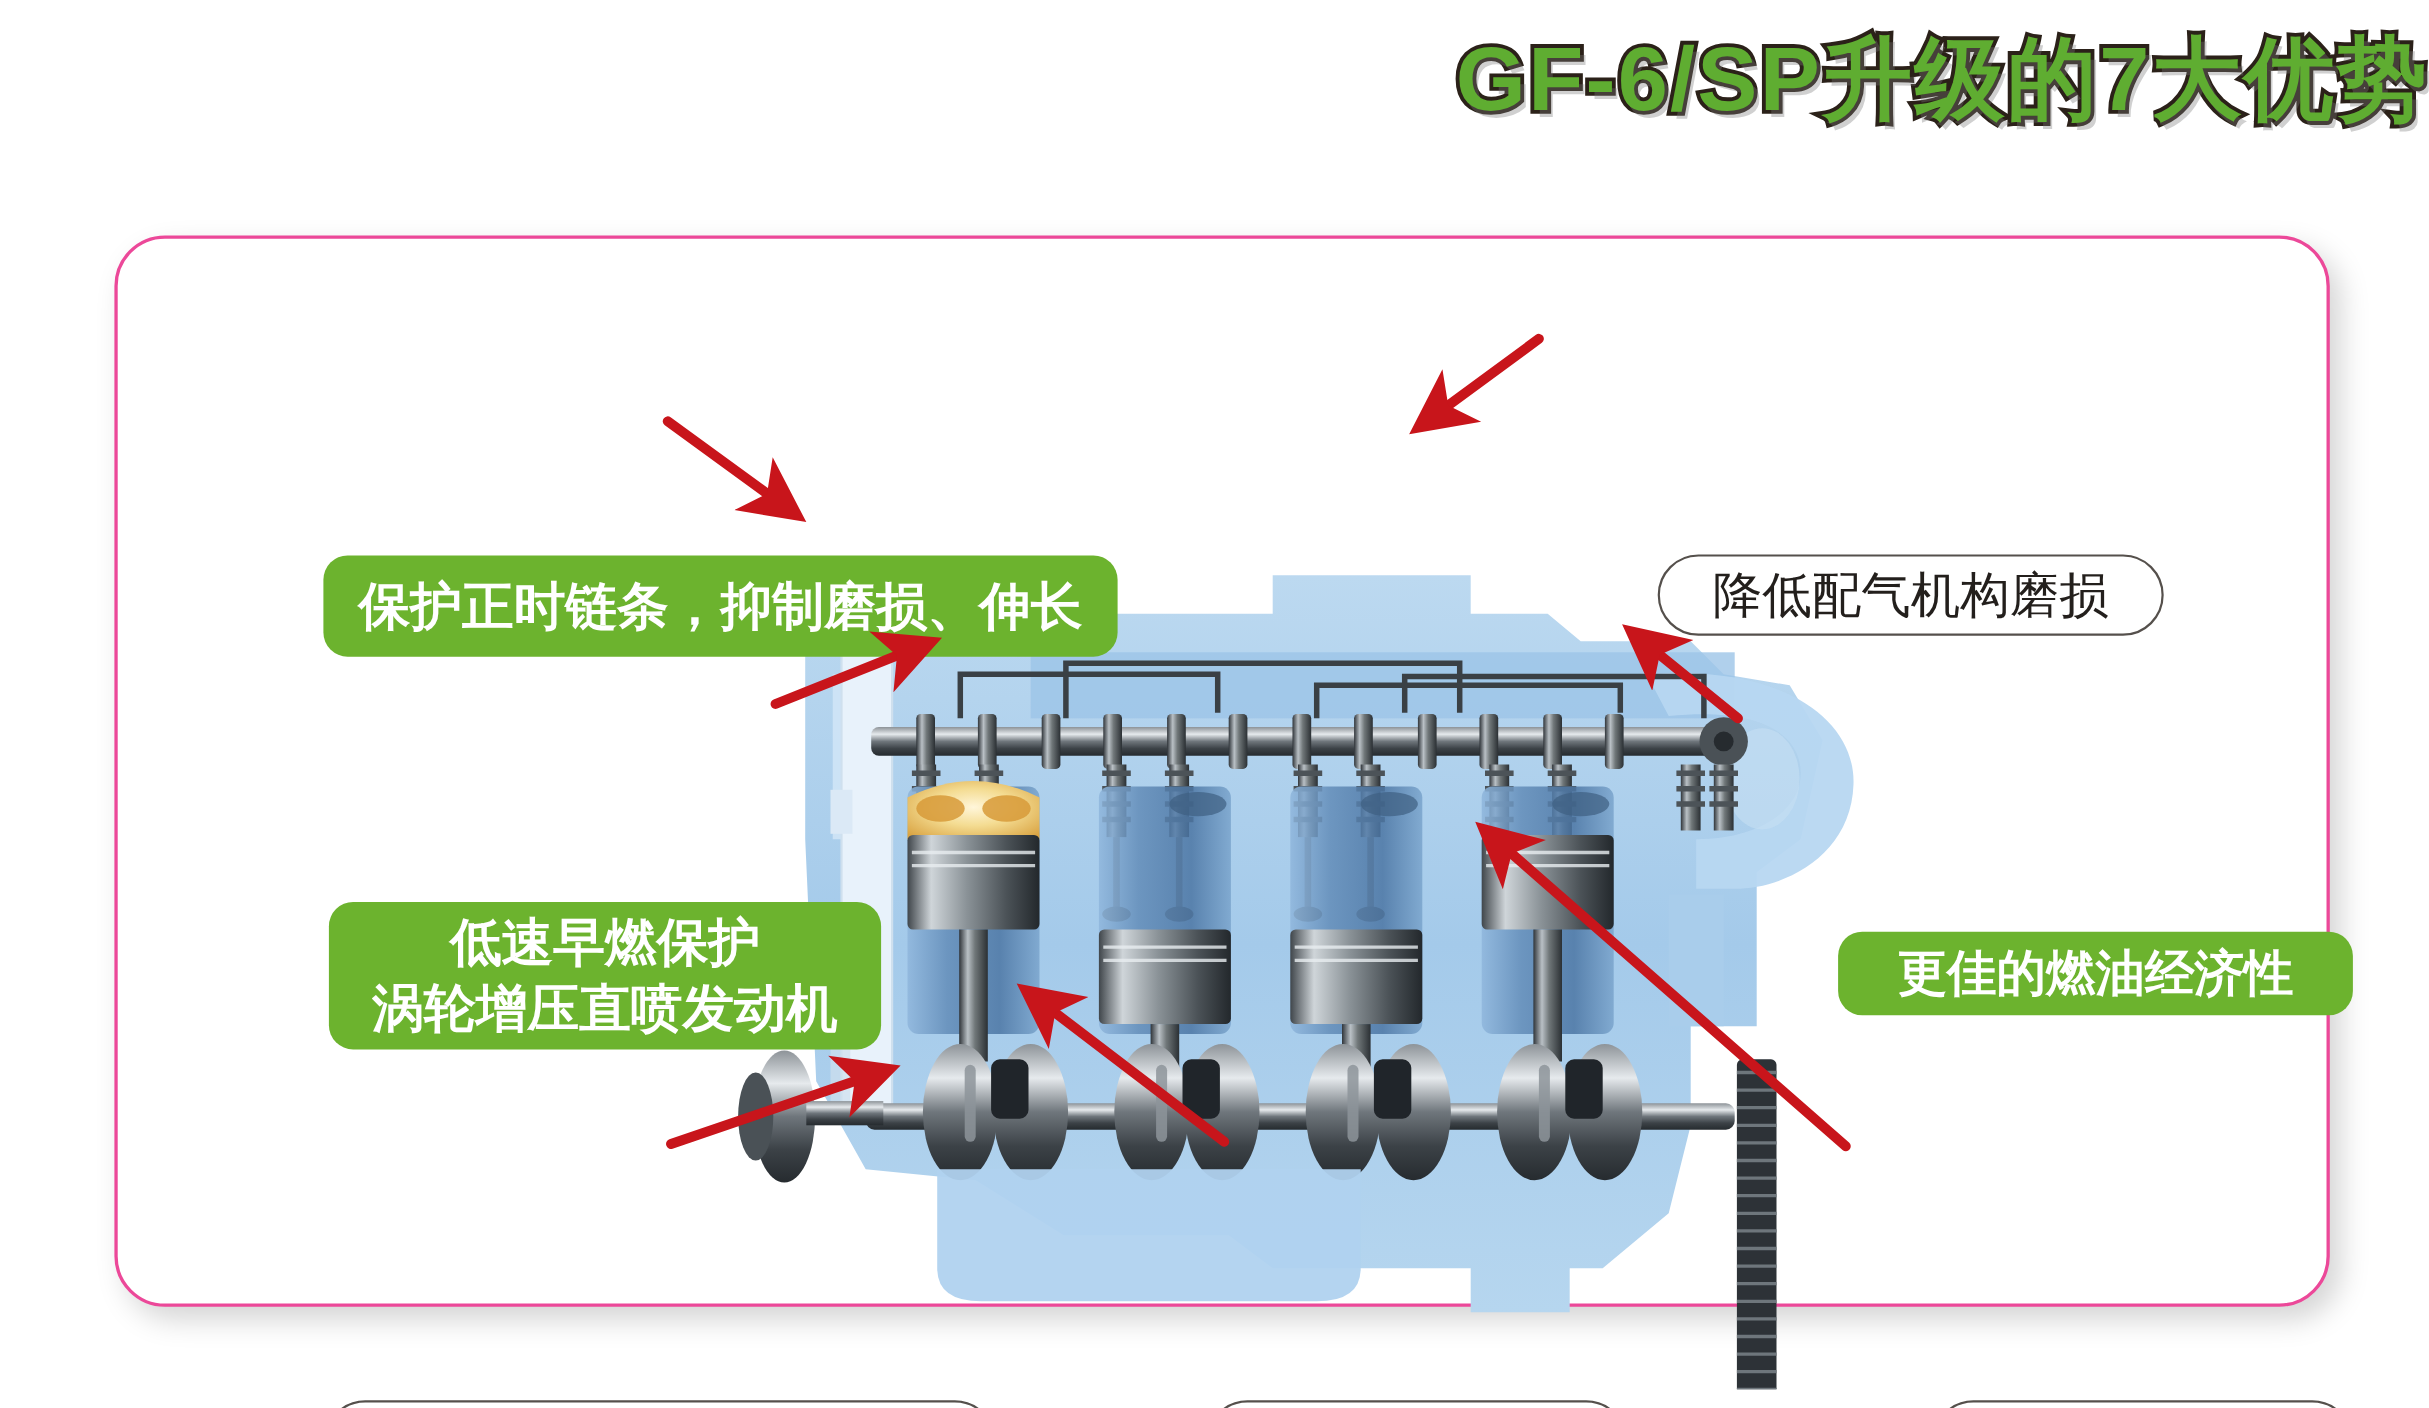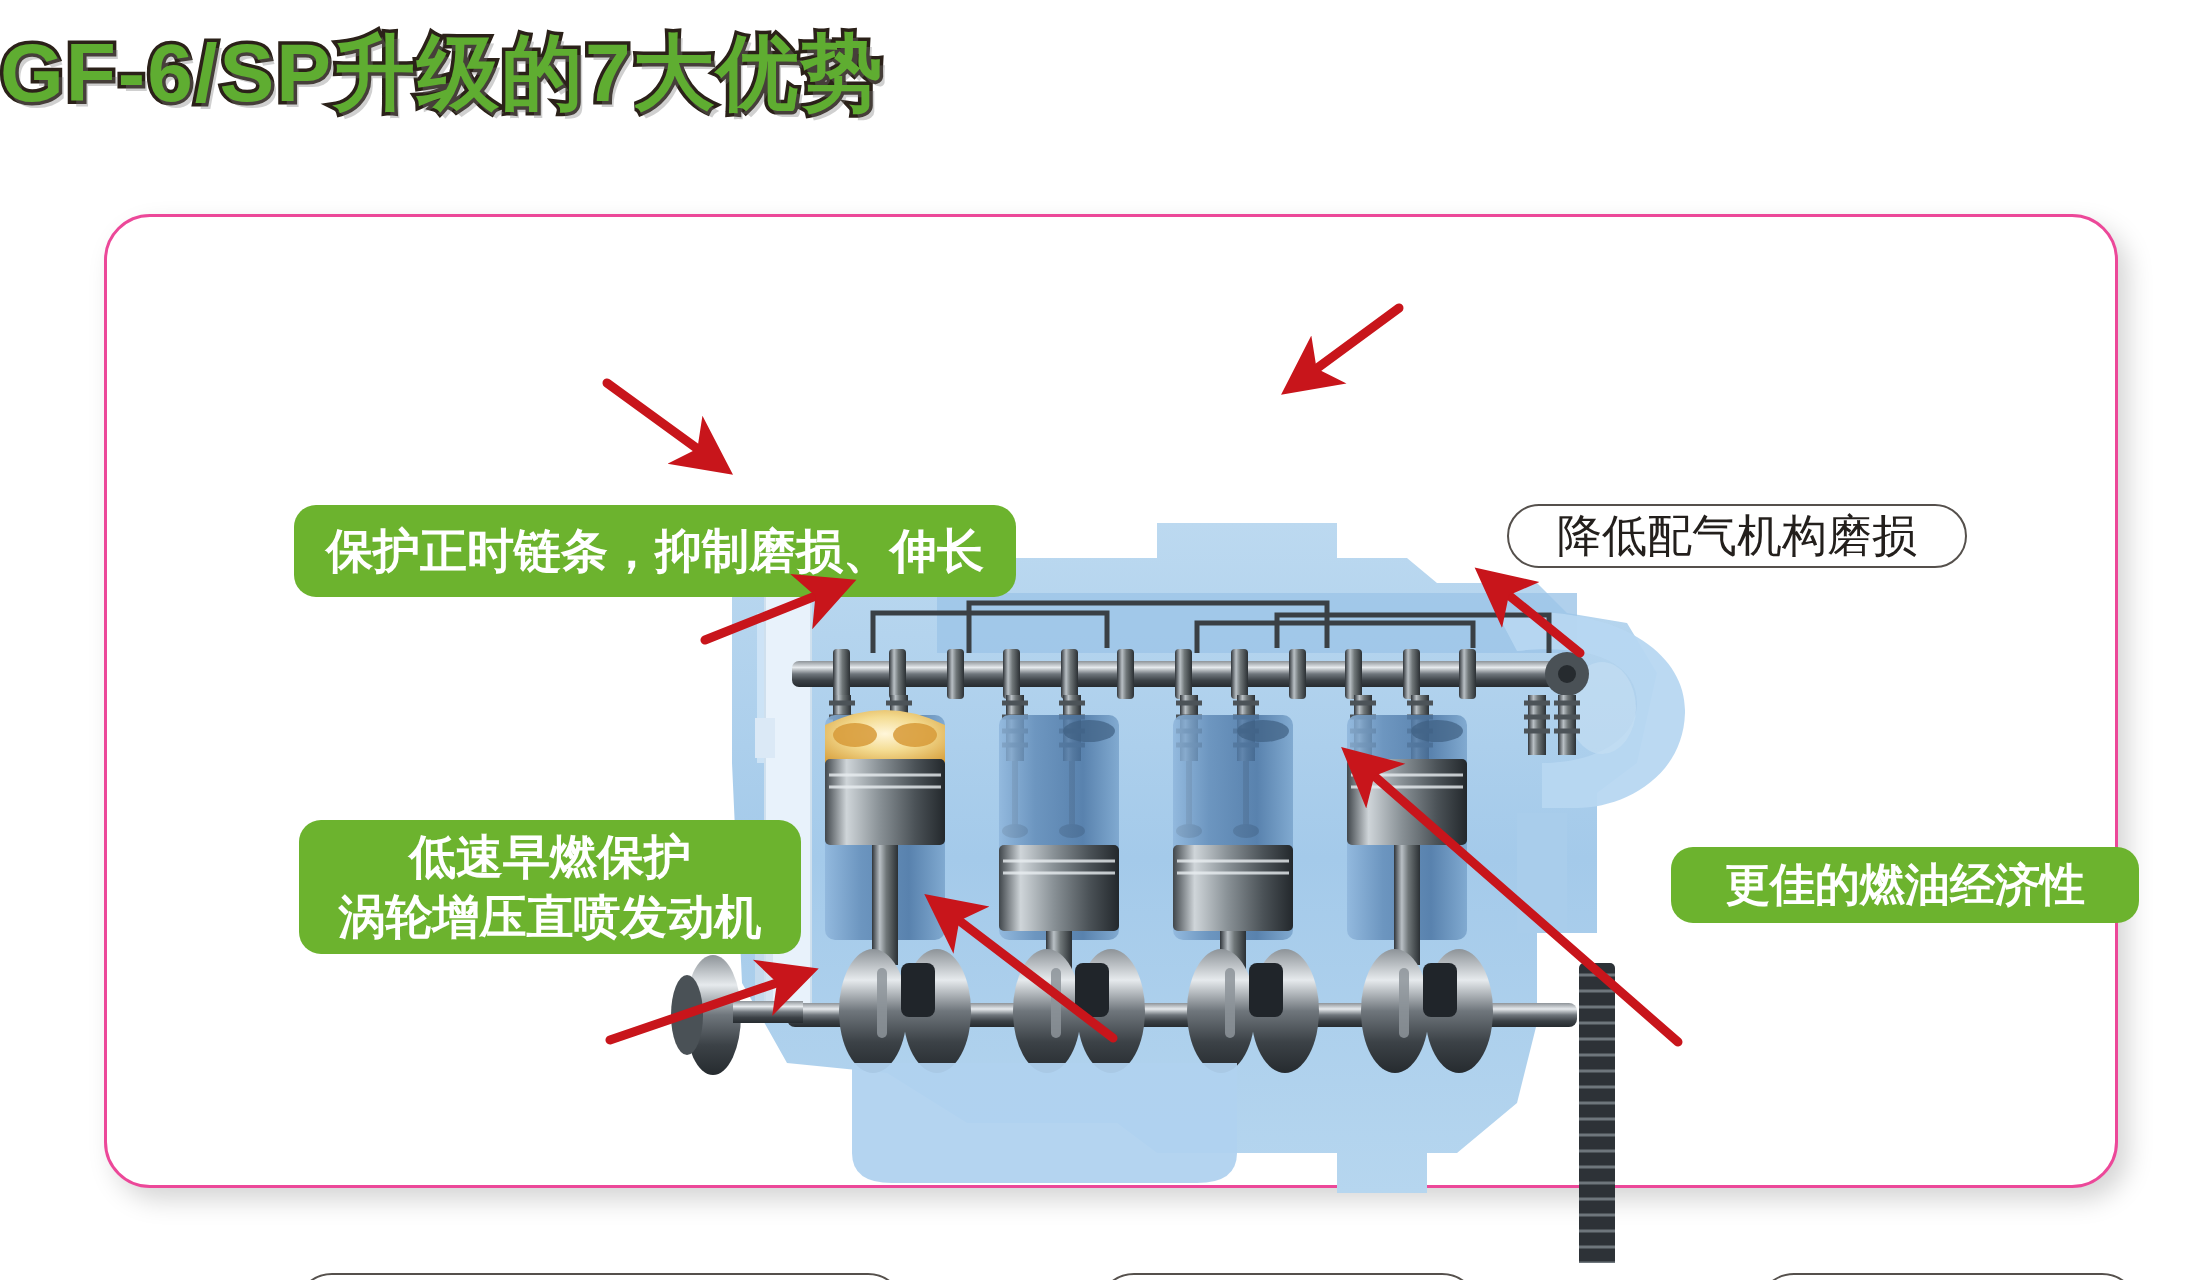--- a/index.html
+++ b/index.html
@@ -14,21 +14,21 @@
     overflow: hidden;
     position: relative;
   }
 
   
   #page-title {
     position: absolute;
     left: 0;
     top: 28px;
     width: 2208px;
-    text-align: left;
+    text-align: right;
     font-size: 82px;
     font-weight: bold;
     letter-spacing: 2px;
     color: #5fad31;
     -webkit-text-stroke: 7px #2b2119;
     paint-order: stroke fill;
     text-shadow: 5px 6px 0 rgba(120,120,120,0.35);
     line-height: 1.1;
     white-space: nowrap;
   }
@@ -86,21 +86,21 @@
     color: #231f1c;
     border: 2px solid #55504c;
     border-radius: 40px;
     font-weight: normal;
   }
   .label .txt { display: block; }
   .label .l2 { display: block; }
 
   #lbl-timing-chain   { left: 187px;  top: 288px;  width: 722px;  height: 92px;  font-size: 47px; }
   #lbl-turbo-lspi     { left: 192px;  top: 603px;  width: 502px;  height: 134px; font-size: 47px; line-height: 1.28; }
-  #lbl-valvetrain     { left: 1400px; top: 287px;  width: 460px;  height: 64px;  font-size: 45px; }
+  #lbl-valvetrain     { left: 1400px; top: 287px;  width: 460px;  height: 74px;  font-size: 45px; }
   #lbl-fuel-economy   { left: 1564px; top: 630px;  width: 468px;  height: 76px;  font-size: 45px; }
   #lbl-detergency     { left: 188px;  top: 1056px; width: 610px;  height: 74px;  font-size: 45px; }
   #lbl-bearing        { left: 990px;  top: 1056px; width: 382px;  height: 74px;  font-size: 45px; }
   #lbl-piston-clean   { left: 1650px; top: 1056px; width: 382px;  height: 74px;  font-size: 45px; }
 </style>
 </head>
 <body>
 
 <div id="page-title">GF-6/SP升级的7大优势</div>
 

